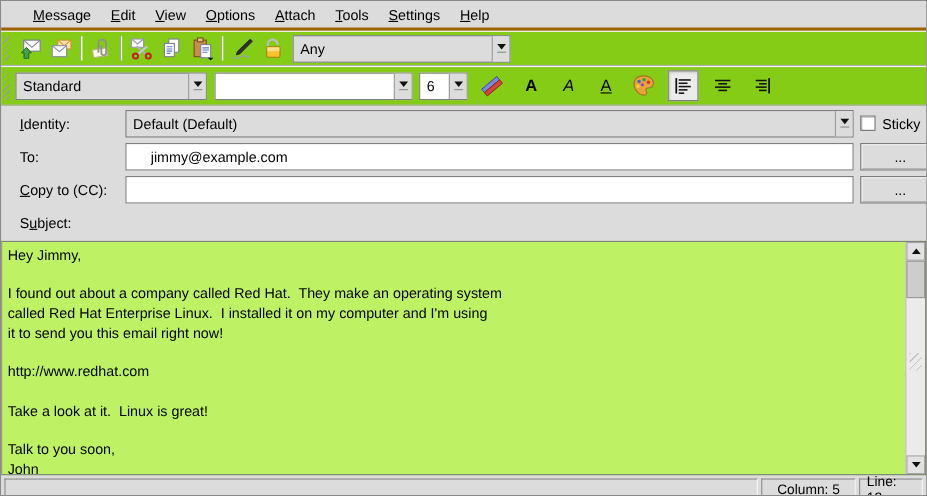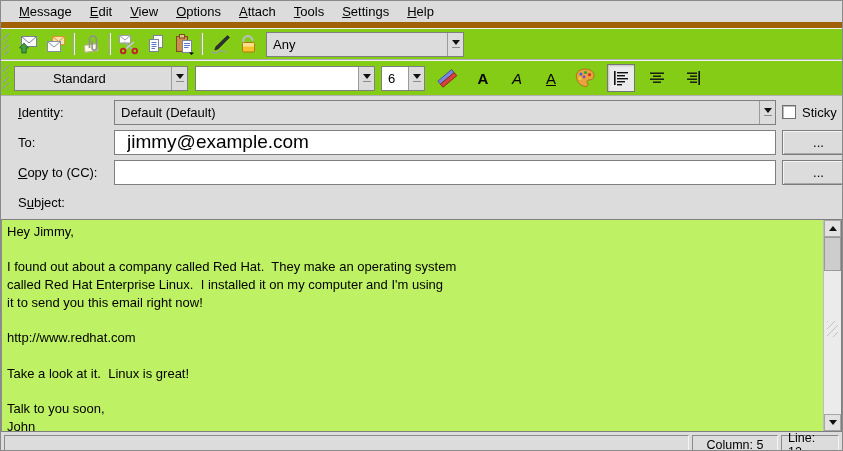--- a/index.html
+++ b/index.html
@@ -3,22 +3,22 @@
 <meta charset="utf-8">
 <style>
   * { margin:0; padding:0; box-sizing:border-box; }
   html,body { background:#555; }
   .window{
     width:843px; height:451px; position:relative; margin:0 auto;
     background:#dcdcdc; font-family:"Liberation Sans",sans-serif; font-size:13px; color:#000;
     border:1px solid #8a8a8a; overflow:hidden;
   }
   
-  .menubar{ height:27px; display:flex; align-items:center; padding-left:9px;
-    background:#dcdcdc; border-bottom:6px solid #a16207; }
+  .menubar{ height:27px; display:flex; align-items:center; padding-left:20px;
+    background:#dcdcdc; border-bottom:3px solid #a16207; }
   .menu-item{ padding:3px 9px; cursor:default; }
   .accel{ text-decoration:underline; }
   
   .toolbar{ display:flex; align-items:center; background:#84cc16;
     border-top:1px solid #f1f1f1; border-bottom:1px solid #b0b0b0; }
   .toolbar.main{ height:32px; }
   .toolbar.format{ height:36px; }
   .t-handle{ width:6px; align-self:stretch; margin:4px 5px 4px 2px;
     background:repeating-linear-gradient(135deg,#9b9b9b 0 1px,transparent 1px 4px); }
   .t-sep{ width:2px; height:22px; margin:0 3px;
@@ -41,21 +41,21 @@
   .tri-d{ width:0; height:0; border-left:4px solid transparent; border-right:4px solid transparent;
     border-top:5px solid #101010; }
   .tri-u{ width:0; height:0; border-left:4px solid transparent; border-right:4px solid transparent;
     border-bottom:5px solid #101010; }
   .abar{ width:8px; height:1px; background:#8b8b8b; }
   
   .headers{ padding:3px 4px 2px 6px;margin-left:11px; }
   .hrow{ display:grid; grid-template-columns:90px 662px 1fr; column-gap:6px;
     align-items:center; height:26px; margin-bottom:4px; }
   .field{ height:25px; border:1px solid #7f7f7f; background:#fff; width:100%;
-    font-family:"Liberation Sans",sans-serif; font-size:19px; padding:0 12px; outline:none; }
+    font-family:"Liberation Sans",sans-serif; font-size:13px; padding:0 22px; outline:none; }
   .dots-btn{ width:73px; height:25px; background:#dcdcdc; border:1px solid #7c7c7c;
     box-shadow:inset 1px 1px 0 #f5f5f5, inset -1px -1px 0 #a8a8a8;
     font-family:"Liberation Sans",sans-serif; font-size:13px; }
   .sticky-wrap{ display:flex; align-items:flex-start; gap:6px; }
   .checkbox{ width:14px; height:14px; background:#fff; border:1px solid #6f6f6f;
     box-shadow:inset 1px 1px 0 #bdbdbd; }
   
   .editor{ position:relative; height:213px; background:#bef264; border:1px solid #7f7f7f;
     border-left:1px solid #8f8f8f; overflow:hidden; }
   .editor-text{ white-space:pre-wrap; font-family:"Liberation Sans",sans-serif;
@@ -180,21 +180,21 @@
       <span class="cmb-arrow">
           <i class="tri-d"></i>
           <i class="abar"></i>
         </span>
     </div>
   </div>
 
   <div class="toolbar format">
     <div class="t-handle"></div>
 
-    <div class="combo" style="width:174px;padding-left:32px;">
+    <div class="combo" style="width:174px;">
       <span class="cval">Standard</span>
       <span class="cmb-arrow">
           <i class="tri-d"></i>
           <i class="abar"></i>
         </span>
     </div>
 
     <div class="combo editable" style="width:180px; margin-left:7px;">
       <span class="cval"></span>
       <span class="cmb-arrow">

